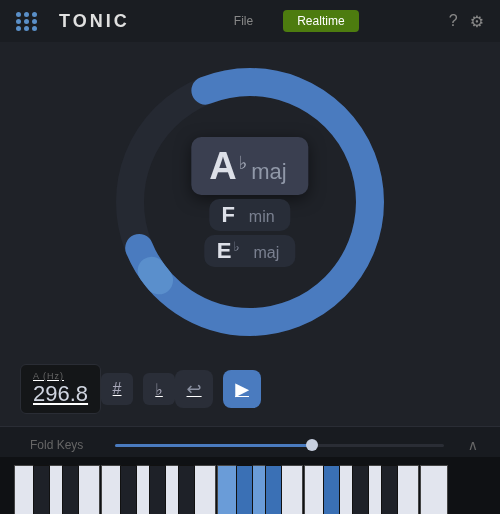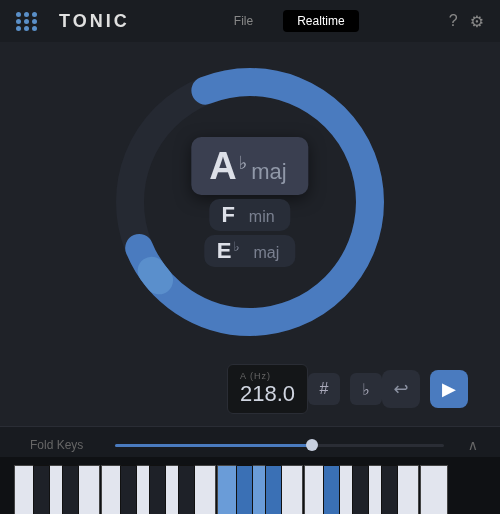--- a/index.html
+++ b/index.html
@@ -49,21 +49,21 @@
     .header-btn {
       padding: 4px 14px;
       border-radius: 4px;
       font-size: 12px;
       cursor: pointer;
       border: none;
       background: transparent;
       color: #888;
     }
     .header-btn.active {
-      background: #000000;
+      background: #4d7c0f;
       color: #fff;
     }
     .header-right {
       display: flex;
       gap: 12px;
       align-items: center;
     }
     .header-icon {
       font-size: 16px;
       color: #888;
@@ -155,24 +155,25 @@
       font-size: 16px;
       font-weight: 400;
       color: #7a8090;
       margin-left: 12px;
     }
 
     
     .controls-row {
       display: flex;
       align-items: center;
-      justify-content: flex-end;
-      padding: 12px 32px;
+      justify-content: flex-start;
+      padding: 12px 20px;
       background: #1f2228;
       width: 100%;
+      text-decoration: underline;
     }
     .freq-box {
       background: #141618;
       border: 1px solid #2a2d35;
       border-radius: 6px;
       padding: 6px 12px;
       min-width: 80px;
     }
     .freq-label {
       font-size: 9px;
@@ -364,21 +365,21 @@
         <span class="chord-flat-super-sm">♭</span>
         <span class="chord-quality-sm">maj</span>
       </div>
     </div>
   </div>
 </div>
 
 <div class="controls-row">
   <div class="freq-box">
     <div class="freq-label">A (Hz)</div>
-    <div class="freq-value">218.0</div>
+    <div class="freq-value">296.8</div>
   </div>
   <div class="accidental-btns">
     <button class="acc-btn">#</button>
     <button class="acc-btn">♭</button>
   </div>
   <div class="playback-btns">
     <button class="play-btn">
       <span>↩</span>
     </button>
     <button class="play-btn play">

